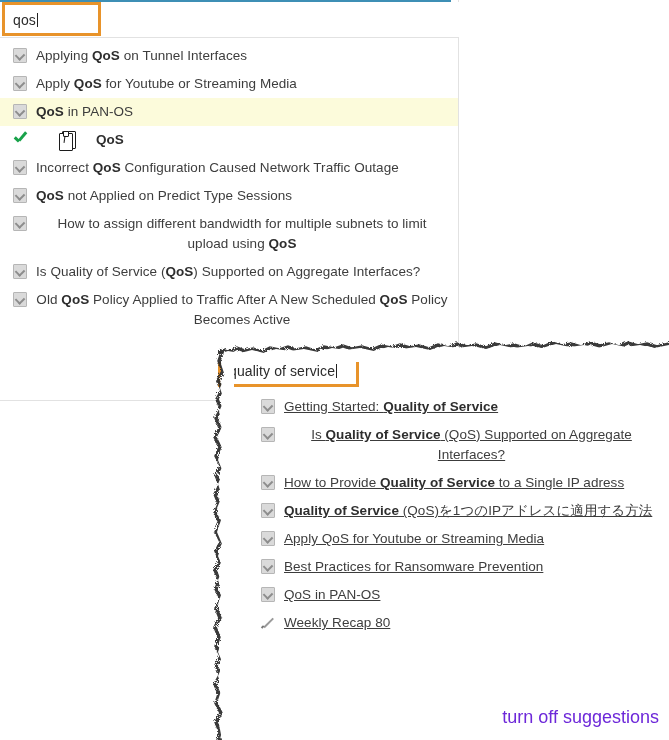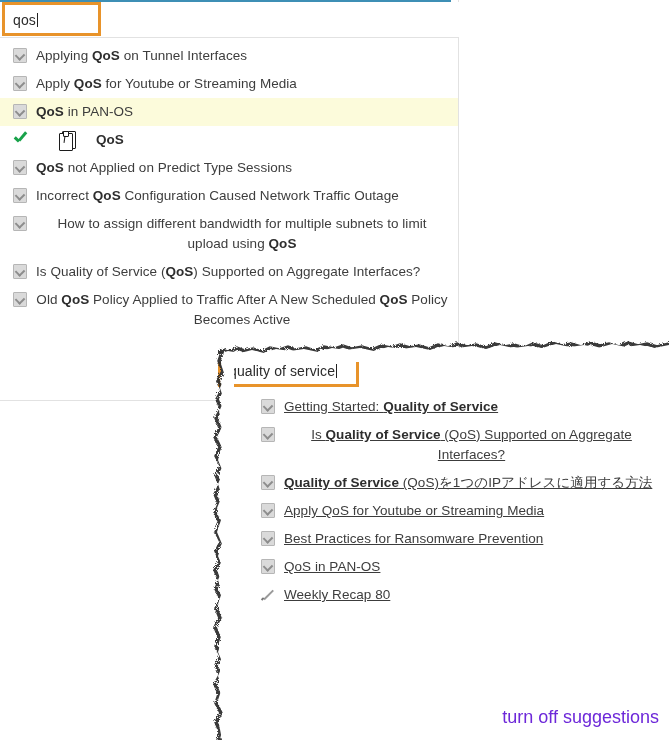--- a/index.html
+++ b/index.html
@@ -187,27 +187,27 @@
               <span class="mark"></span>
             </span>
           </span>
           <span style="flex:0 0 auto;width:14px"></span>
           <span class="txt">QoS</span>
         </div>
         <div class="srow">
           <span class="ico">
             <span class="ico-doc"></span>
           </span>
+          <span class="txt">Incorrect <b>QoS</b> Configuration Caused Network Traffic Outage</span>
+        </div>
+        <div class="srow">
+          <span class="ico">
+            <span class="ico-doc"></span>
+          </span>
           <span class="txt"><b>QoS</b> not Applied on Predict Type Sessions</span>
-        </div>
-        <div class="srow">
-          <span class="ico">
-            <span class="ico-doc"></span>
-          </span>
-          <span class="txt">Incorrect <b>QoS</b> Configuration Caused Network Traffic Outage</span>
         </div>
         <div class="srow">
           <span class="ico">
             <span class="ico-doc"></span>
           </span>
           <span class="txt">How to assign different bandwidth for multiple subnets to limit upload using <b>QoS</b></span>
         </div>
         <div class="srow">
           <span class="ico">
             <span class="ico-doc"></span>
@@ -232,20 +232,26 @@
           <span class="ico">
             <span class="ico-doc"></span>
           </span>
           <span class="txt">Getting Started: <b>Quality of Service</b></span>
         </div>
         <div class="srow">
           <span class="ico">
             <span class="ico-doc"></span>
           </span>
           <span class="txt">Is <b>Quality of Service</b> (QoS) Supported on Aggregate Interfaces?</span>
+        </div>
+        <div class="srow">
+          <span class="ico">
+            <span class="ico-doc"></span>
+          </span>
+          <span class="txt">How to Provide <b>Quality of Service</b> to a Single IP adress</span>
         </div>
         <div class="srow">
           <span class="ico">
             <span class="ico-doc"></span>
           </span>
           <span class="txt"><b>Quality of Service</b> (QoS)を1つのIPアドレスに適用する方法</span>
         </div>
         <div class="srow">
           <span class="ico">
             <span class="ico-doc"></span>

